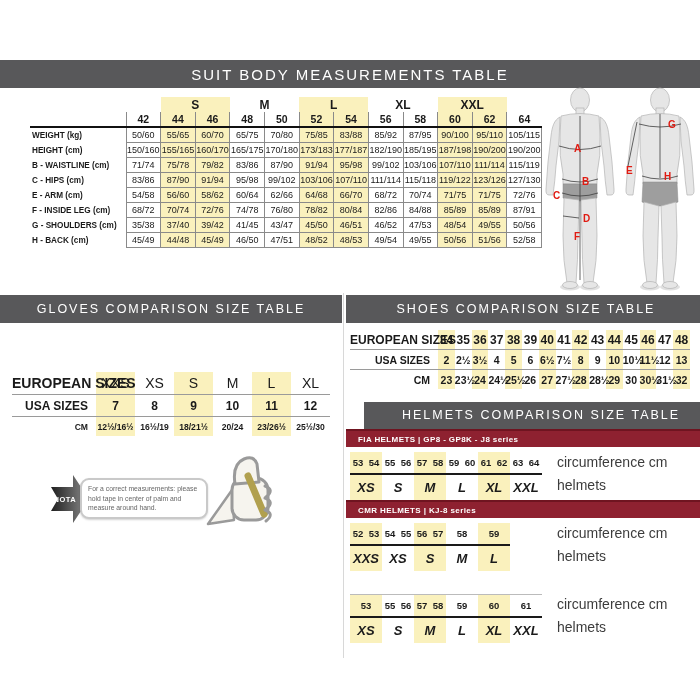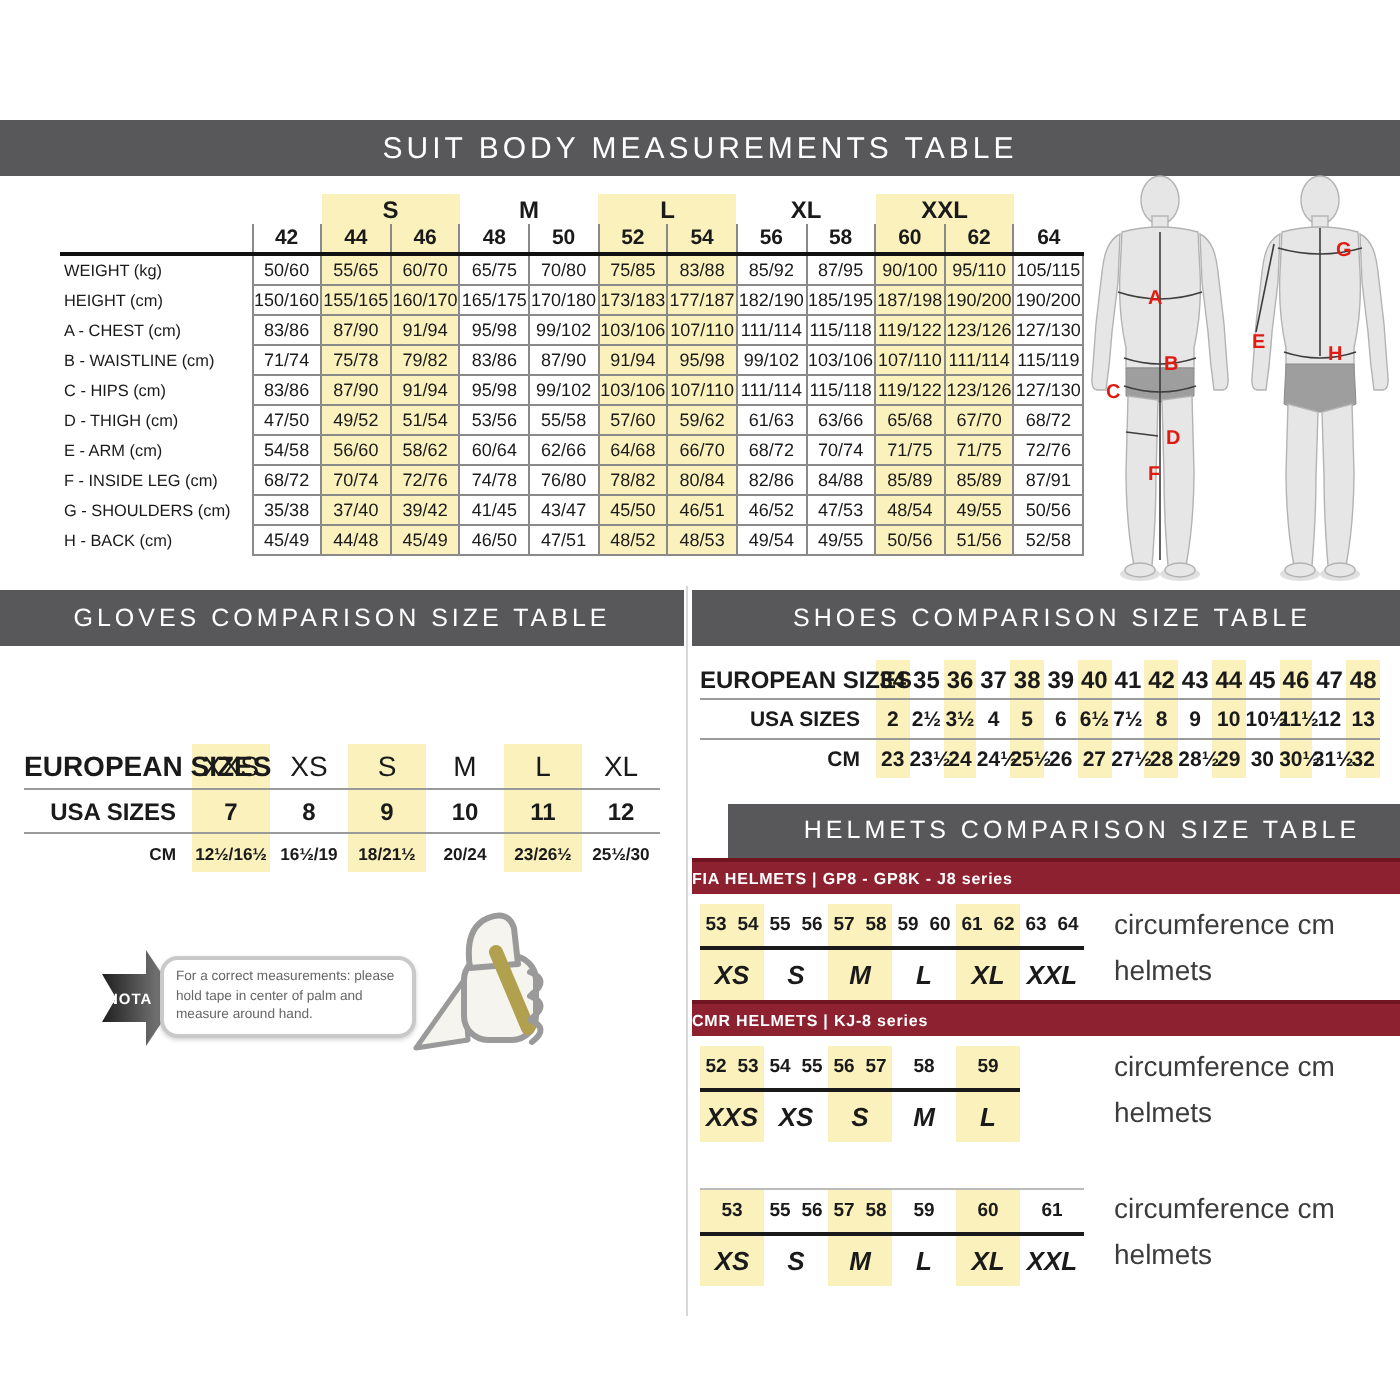--- a/index.html
+++ b/index.html
@@ -24,21 +24,21 @@
   #suit-host{left:30px;top:97px;width:512px;}
   table.suit{border-collapse:collapse;table-layout:fixed;width:512px;}
   table.suit col.label-col{width:96px;}
   table.suit col.hl{background:#faf1bd;}
   table.suit th,table.suit td{padding:0;text-align:center;vertical-align:middle;}
   table.suit tr.grouprow th{height:15px;font-size:12px;font-weight:bold;border:none;}
   table.suit tr.sizesrow th{height:14px;font-size:10.5px;font-weight:bold;
      border-left:1px solid #8a8a8a;border-bottom:2px solid #111;}
   table.suit tr.sizesrow th.corner{border-left:none;}
   table.suit td.rowlabel{
-     text-align:left;font-size:8.2px;font-weight:normal;padding-left:2px;border:none;white-space:nowrap;}
+     text-align:left;font-size:8.2px;font-weight:bold;padding-left:2px;border:none;white-space:nowrap;}
   table.suit td.val{height:14px;font-size:9px;border:1px solid #8a8a8a;white-space:nowrap;}
 
   
   #figures{left:541px;top:86px;width:158px;height:208px;display:flex;gap:2px;}
   .fig-letter{font:bold 10px "Liberation Sans",sans-serif;fill:#e01b12;}
   .meas{stroke:#3d3d3d;stroke-width:0.8;fill:none;}
   .bodyfill{fill:#e6e6e6;stroke:#b3b3b3;stroke-width:0.7;}
   .briefs{fill:#9e9e9e;stroke:#8b8b8b;stroke-width:0.5;}
   .shadow{fill:#e0e0e0;}
 
@@ -67,21 +67,21 @@
   #nota-box{
     left:80px;top:478px;width:112px;background:#fff;border:2px solid #c9c9c9;border-radius:9px;
     padding:4px 6px;font-size:6.8px;line-height:1.4;color:#666;
     box-shadow:0 1px 2px rgba(0,0,0,.18);}
   #thumb{left:202px;top:450px;}
 
   
   .maroon-bar{
     position:absolute;left:0;width:354px;height:18px;line-height:17px;
     background:#8e2130;border-top:2px solid #6f1420;box-sizing:border-box;
-    color:#fff;font-size:8px;font-weight:bold;letter-spacing:.4px;}
+    color:#fff;font-size:8px;font-weight:bold;letter-spacing:.4px;padding-left:12px;}
   .helmet-section{position:absolute;left:346px;width:354px;}
   #sec-fia{top:429px;} #sec-cmr{top:500px;} #sec-ece{top:571px;}
   .helmet-body{position:relative;margin-top:18px;padding-top:5px;}
   table.helmet-grid{border-collapse:collapse;table-layout:fixed;margin-left:4px;}
   table.helmet-grid col.hl{background:#faf1bd;}
   table.fia,table.ece{width:192px;}
   table.cmr{width:160px;}
   table.ece{border-top:1px solid #bbb;}
   table.helmet-grid th.n{height:21px;font-size:9.5px;font-weight:bold;text-align:center;
     border-bottom:2px solid #1a1a1a;padding:0;}
@@ -167,35 +167,20 @@
           <td class="val">170/180</td>
           <td class="val">173/183</td>
           <td class="val">177/187</td>
           <td class="val">182/190</td>
           <td class="val">185/195</td>
           <td class="val">187/198</td>
           <td class="val">190/200</td>
           <td class="val">190/200</td>
         </tr>
         <tr>
-          <td class="rowlabel">A - CHEST (cm)</td>
-          <td class="val">83/86</td>
-          <td class="val">87/90</td>
-          <td class="val">91/94</td>
-          <td class="val">95/98</td>
-          <td class="val">99/102</td>
-          <td class="val">103/106</td>
-          <td class="val">107/110</td>
-          <td class="val">111/114</td>
-          <td class="val">115/118</td>
-          <td class="val">119/122</td>
-          <td class="val">123/126</td>
-          <td class="val">127/130</td>
-        </tr>
-        <tr>
           <td class="rowlabel">B - WAISTLINE (cm)</td>
           <td class="val">71/74</td>
           <td class="val">75/78</td>
           <td class="val">79/82</td>
           <td class="val">83/86</td>
           <td class="val">87/90</td>
           <td class="val">91/94</td>
           <td class="val">95/98</td>
           <td class="val">99/102</td>
           <td class="val">103/106</td>
@@ -210,35 +195,20 @@
           <td class="val">91/94</td>
           <td class="val">95/98</td>
           <td class="val">99/102</td>
           <td class="val">103/106</td>
           <td class="val">107/110</td>
           <td class="val">111/114</td>
           <td class="val">115/118</td>
           <td class="val">119/122</td>
           <td class="val">123/126</td>
           <td class="val">127/130</td>
-        </tr>
-        <tr>
-          <td class="rowlabel">D - THIGH (cm)</td>
-          <td class="val">47/50</td>
-          <td class="val">49/52</td>
-          <td class="val">51/54</td>
-          <td class="val">53/56</td>
-          <td class="val">55/58</td>
-          <td class="val">57/60</td>
-          <td class="val">59/62</td>
-          <td class="val">61/63</td>
-          <td class="val">63/66</td>
-          <td class="val">65/68</td>
-          <td class="val">67/70</td>
-          <td class="val">68/72</td>
         </tr>
         <tr>
           <td class="rowlabel">E - ARM (cm)</td>
           <td class="val">54/58</td>
           <td class="val">56/60</td>
           <td class="val">58/62</td>
           <td class="val">60/64</td>
           <td class="val">62/66</td>
           <td class="val">64/68</td>
           <td class="val">66/70</td>

